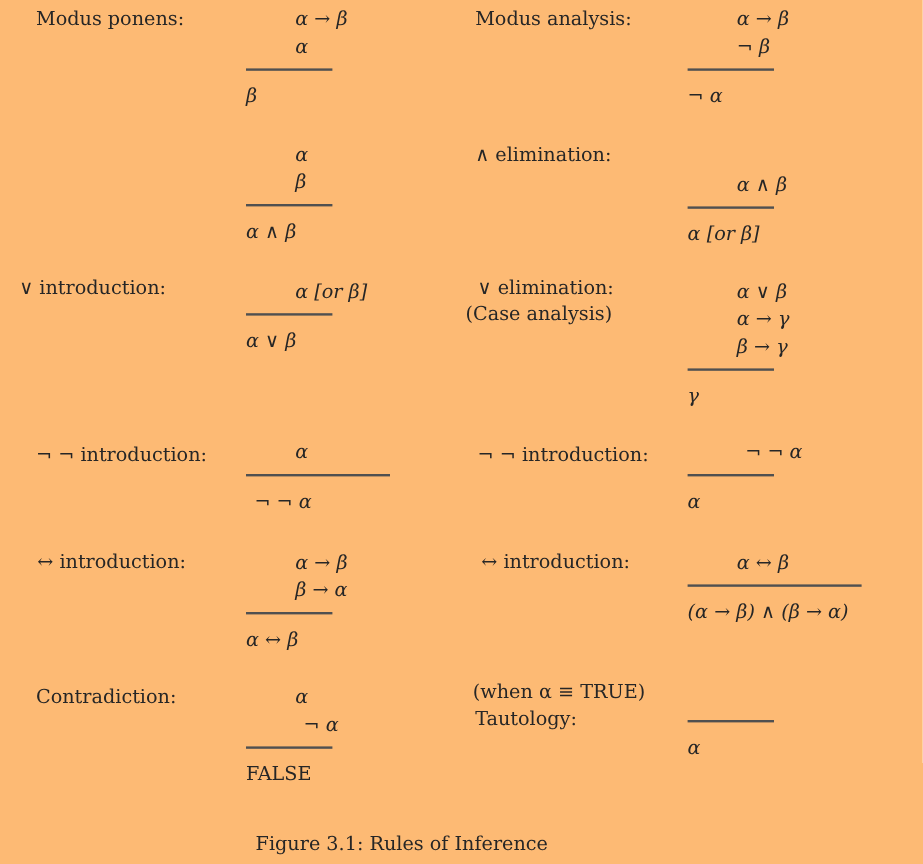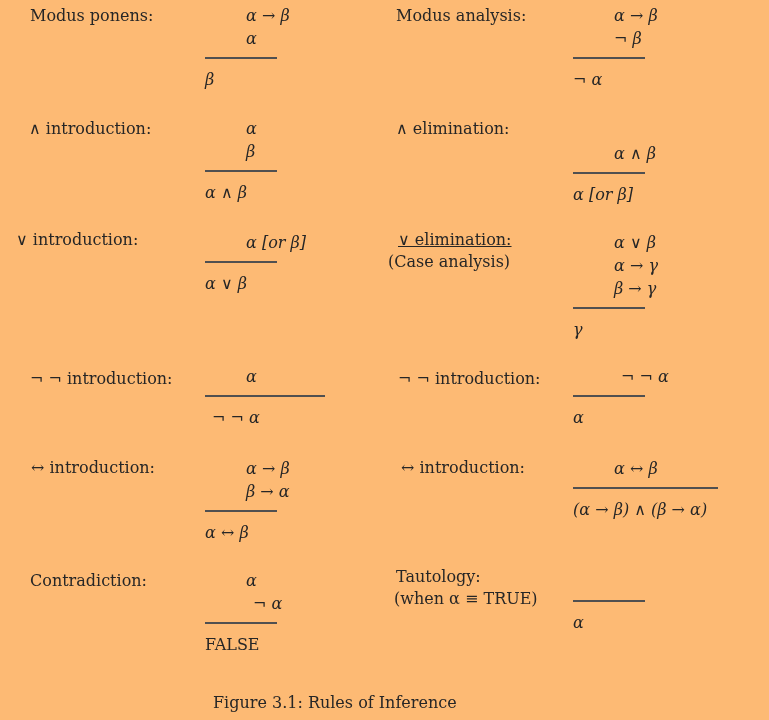--- a/index.html
+++ b/index.html
@@ -4,21 +4,21 @@
 <style>
   html,body { margin:0; padding:0; background:#ffffff; }
   .page {
     position:relative; width:769px; height:720px; background:#fdba74;
     font-family:"DejaVu Serif", serif; color:#262626; overflow:hidden;
   }
   .label {
     position:absolute; font-size:16px; line-height:22px; white-space:nowrap;
   }
   .label .lline { height:22px; }
-  .pad10 { padding-left:10px;text-decoration:underline; }
+  .pad10 { padding-left:10px; }
   .pad2  { padding-left:2px; }
   .formula {
     position:absolute; font-size:16px; line-height:23px;
     font-style:italic; white-space:nowrap;
   }
   .premise { height:23px;margin-left:41px; }
   .rline { height:2px; background:#505050; margin:7px 0 9px 0; }
   .conclusion { height:23px; }
   .roman { font-style:normal; }
   .indent { padding-left:7px; }
@@ -38,21 +38,20 @@
   </div>
 
   <div class="label" style="left:396px; top:5px">Modus analysis:</div>
   <div class="formula" style="left:573px; top:4px">
     <div class="premise">α → β</div>
     <div class="premise">¬ β</div>
     <div class="rline" style="width:72px"></div>
     <div class="conclusion">¬ α</div>
   </div>
 
-  <div class="label" style="left:29px; top:118px">∧ introduction:</div>
   <div class="formula" style="left:205px; top:117px">
     <div class="premise">α</div>
     <div class="premise">β</div>
     <div class="rline" style="width:72px"></div>
     <div class="conclusion">α ∧ β</div>
   </div>
 
   <div class="label" style="left:396px; top:118px">∧ elimination:</div>
   <div class="formula" style="left:573px; top:142px">
     <div class="premise">α ∧ β</div>
@@ -110,22 +109,22 @@
 
   <div class="label" style="left:30px; top:570px">Contradiction:</div>
   <div class="formula" style="left:205px; top:569px">
     <div class="premise">α</div>
     <div class="premise indent">¬ α</div>
     <div class="rline" style="width:72px"></div>
     <div class="conclusion roman">FALSE</div>
   </div>
 
   <div class="label" style="left:394px; top:566px">
+    <div class="lline">(when α ≡ TRUE)</div>
     <div class="lline pad2">Tautology:</div>
-    <div class="lline">(when α ≡ TRUE)</div>
   </div>
   <div class="formula" style="left:573px; top:593px">
     <div class="rline" style="width:72px"></div>
     <div class="conclusion">α</div>
   </div>
 
   <div class="caption" style="left:213px; top:693px">Figure 3.1: Rules of Inference</div>
 
 </div>
 

